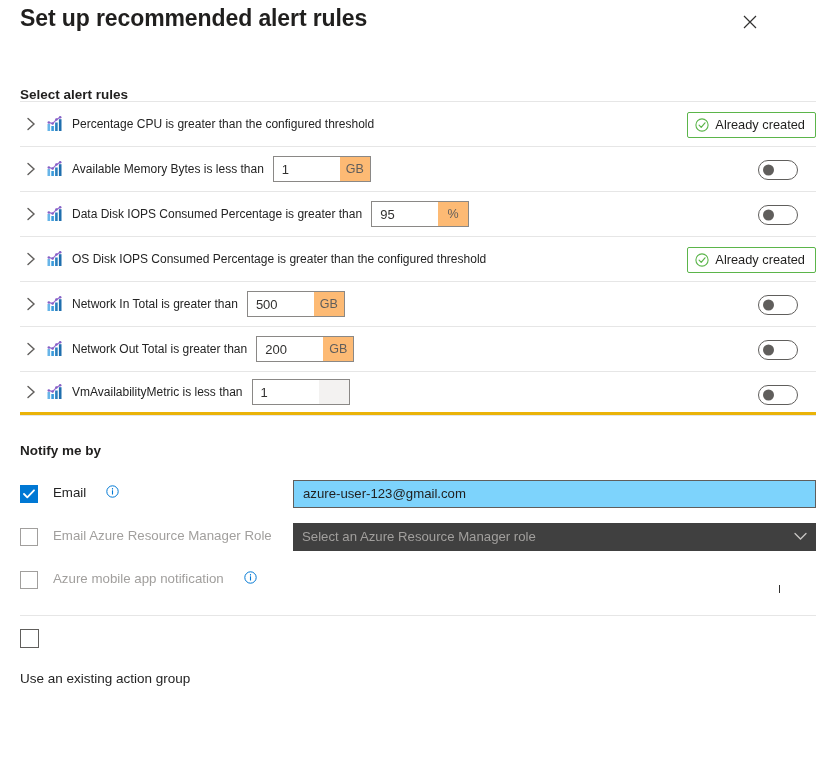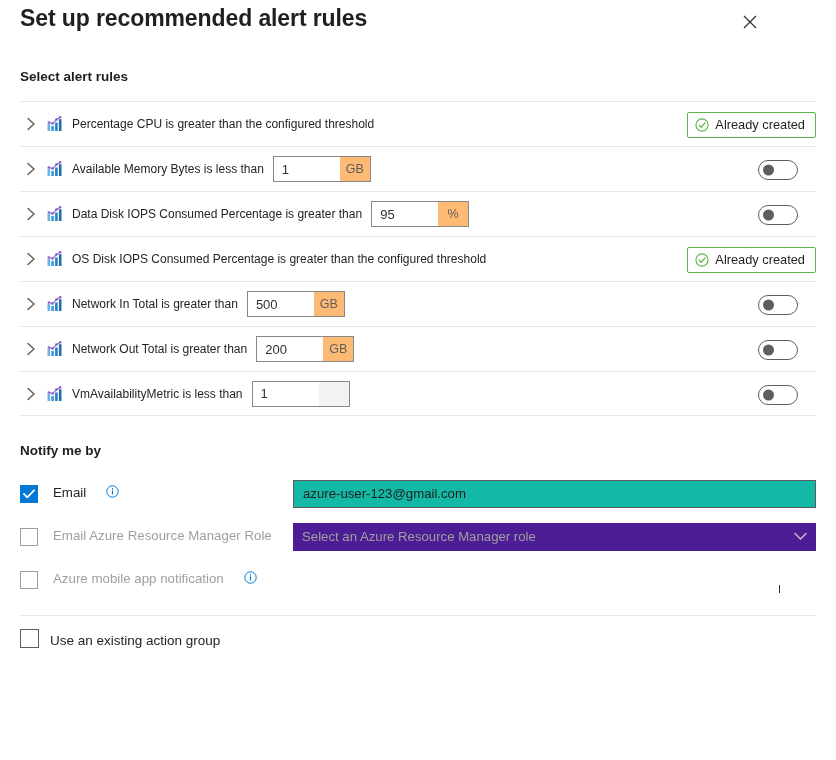--- a/index.html
+++ b/index.html
@@ -25,32 +25,32 @@
     display: flex; align-items: center; justify-content: center;
     cursor: pointer; background: none; border: none; padding: 0;
   }
   .close-btn svg { display: block; }
 
   
   .section-head {
     position: absolute; left: 20px;
     font-size: 13.5px; font-weight: 700; color: #201f1e;
   }
-  #select-rules-head { top: 69px; }
+  #select-rules-head { top: 87px; }
   #notify-head { top: 443px; }
 
   
   .rules { position: absolute; left: 20px; top: 101px; width: 796px; }
   .rule-row {
     position: relative;
     height: 45px;
     border-top: 1px solid #e6e6e6;
     display: flex; align-items: center;
   }
-  .rule-row:last-child { border-bottom: 1px solid #eab308; }
+  .rule-row:last-child { border-bottom: 4px solid #eab308; }
 
   .chev {
     width: 22px; flex: 0 0 22px;
     display: flex; align-items: center; justify-content: center;
     cursor: pointer; color: #605e5c;
   }
   .metric-icon {
     flex: 0 0 18px; width: 18px; height: 18px;
     margin-right: 8px; margin-left: 4px;
     display: block;
@@ -129,46 +129,46 @@
   .checkbox.checked { background: #0078d4; border-color: #0078d4; }
   .checkbox.checked svg { display: block; }
   .cb-label { font-size: 13.3px; color: #242424; white-space: nowrap; }
   .cb-label.disabled { color: #a19f9d; }
   .checkbox.disabled { border-color: #a19f9d; }
   .info-icon { margin-left: 5px; display: inline-flex; vertical-align: middle; cursor: pointer; }
 
   .field-area { position: absolute; left: 273px; width: 523px; }
   .text-input {
     width: 523px; height: 28px;
-    border: 1px solid #605e5c; background: #14b8a6;
+    border: 1px solid #605e5c; background: #7dd3fc;
     padding: 0 9px; font-size: 13.2px; color: #201f1e;
     font-family: "Liberation Sans", sans-serif;
     outline: none;
   }
   .select-disabled {
     width: 523px; height: 28px;
-    background: #4c1d95; border: none;
+    background: #404040; border: none;
     display: flex; align-items: center;
     padding: 0 9px; font-size: 13.2px; color: #a19f9d;
     white-space: nowrap;
   }
   .select-disabled .chev-dn { margin-left: auto; color: #c8c6c4; display: flex; }
   .blank-disabled {
     width: 523px; height: 28px;
     background: #f1f0ef; border: none; position: relative;
   }
   .blank-disabled .caret {
     position: absolute; left: 486px; top: 5px;
     width: 1px; height: 8px; background: #323130;
   }
 
   
   .action-group {
     position: absolute; left: 20px; top: 629px;
-    display: flex; align-items: flex-end; gap: 11px; cursor: pointer;
+    display: flex; align-items: flex-start; gap: 23px; cursor: pointer; flex-direction: column;
   }
   .action-group .checkbox { width: 19px; height: 19px; flex: 0 0 19px; }
   .action-group .cb-label { font-size: 13.5px; }
 </style>
 </head>
 <body>
 
 <div class="page">
 
   <div class="title">Set up recommended alert rules</div>

